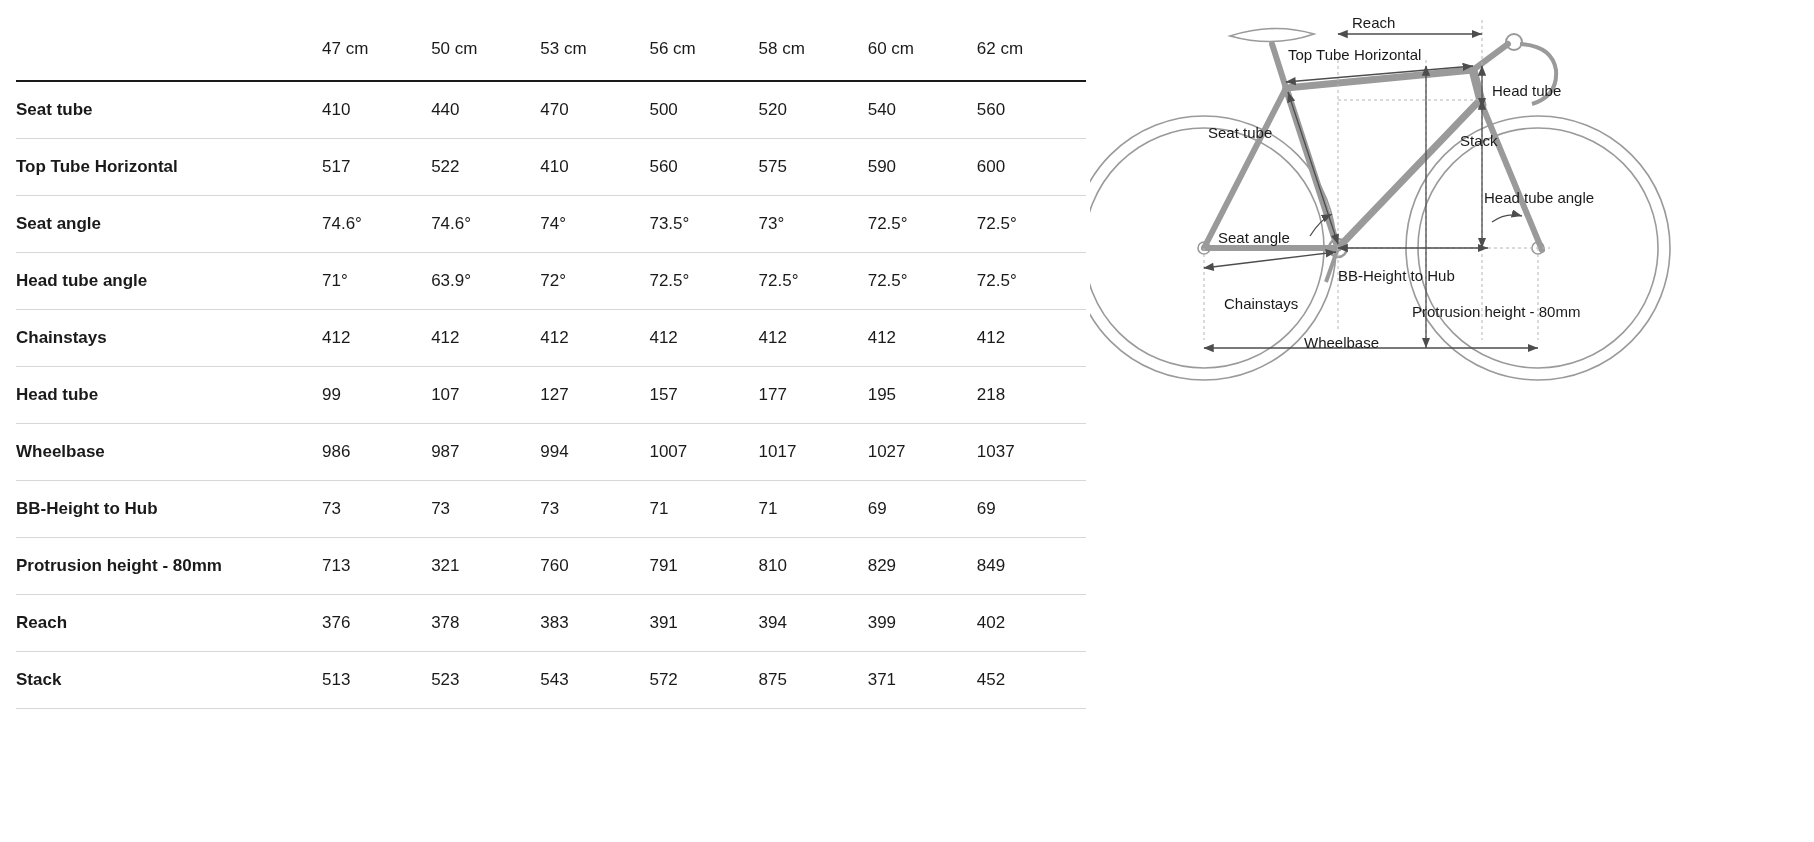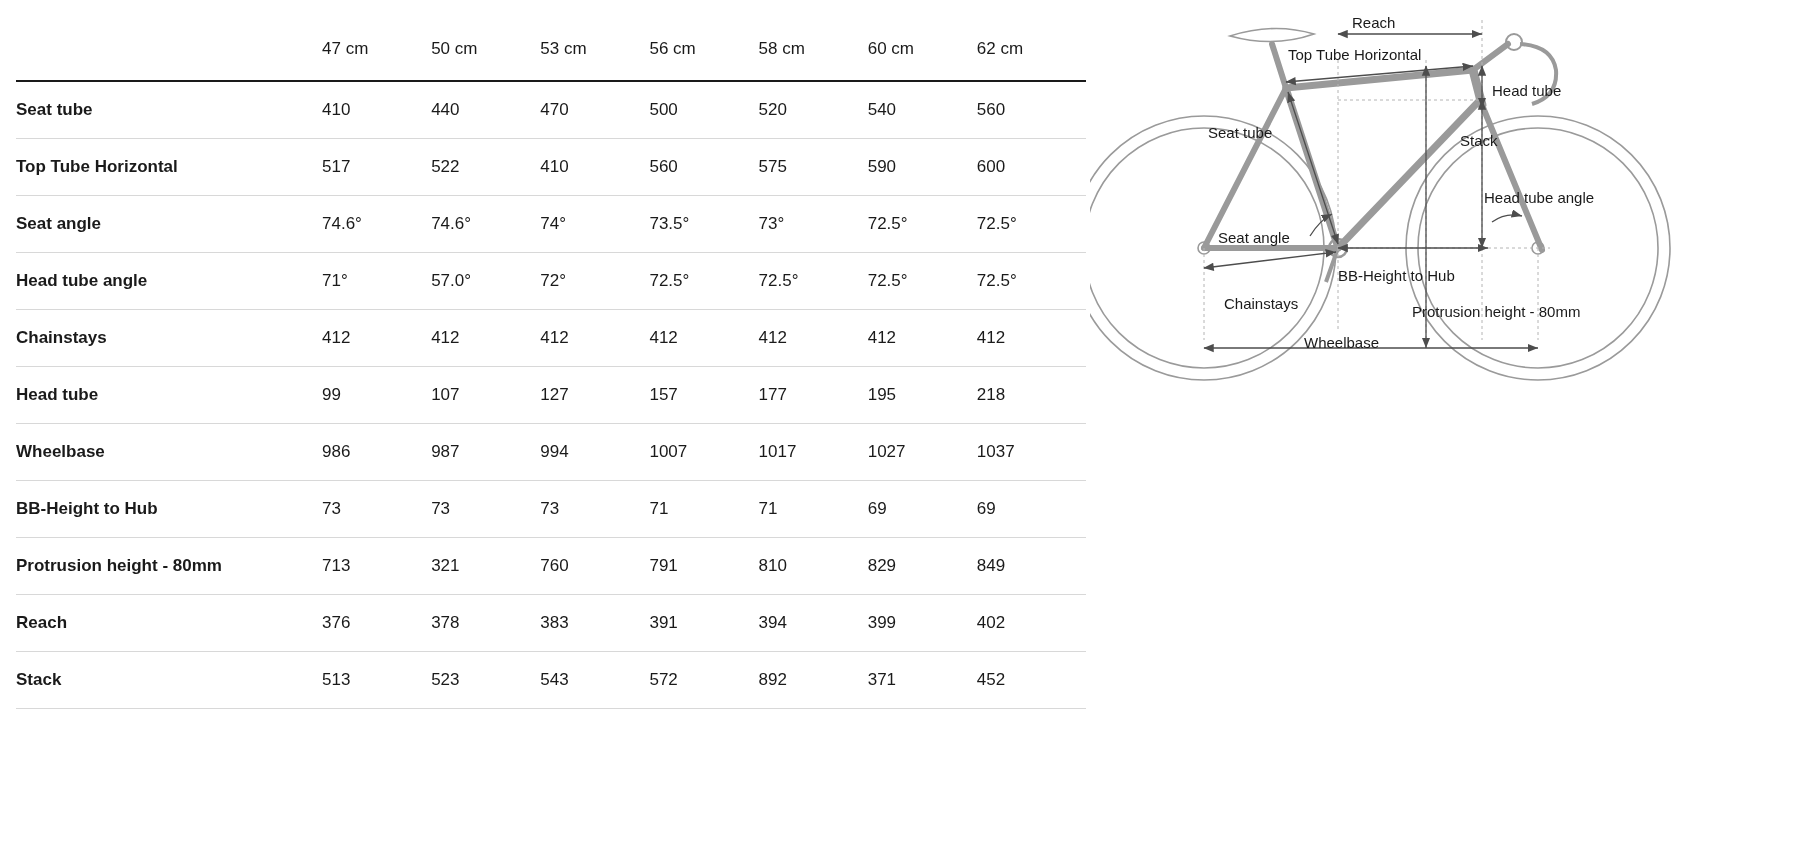--- a/index.html
+++ b/index.html
@@ -140,21 +140,21 @@
           <td>74.6°</td>
           <td>74°</td>
           <td>73.5°</td>
           <td>73°</td>
           <td>72.5°</td>
           <td>72.5°</td>
         </tr>
         <tr>
           <td class="rowlabel">Head tube angle</td>
           <td>71°</td>
-          <td>57.0°</td>
+          <td>63.9°</td>
           <td>72°</td>
           <td>72.5°</td>
           <td>72.5°</td>
           <td>72.5°</td>
           <td>72.5°</td>
         </tr>
         <tr>
           <td class="rowlabel">Chainstays</td>
           <td>412</td>
           <td>412</td>
@@ -213,21 +213,21 @@
           <td>394</td>
           <td>399</td>
           <td>402</td>
         </tr>
         <tr>
           <td class="rowlabel">Stack</td>
           <td>513</td>
           <td>523</td>
           <td>543</td>
           <td>572</td>
-          <td>892</td>
+          <td>875</td>
           <td>371</td>
           <td>452</td>
         </tr>
       </tbody>
     </table>
   </div>
 
   <div class="diagram-wrap">
     <svg width="724" height="842" viewBox="0 0 724 842" xmlns="http://www.w3.org/2000/svg">
       <defs>

